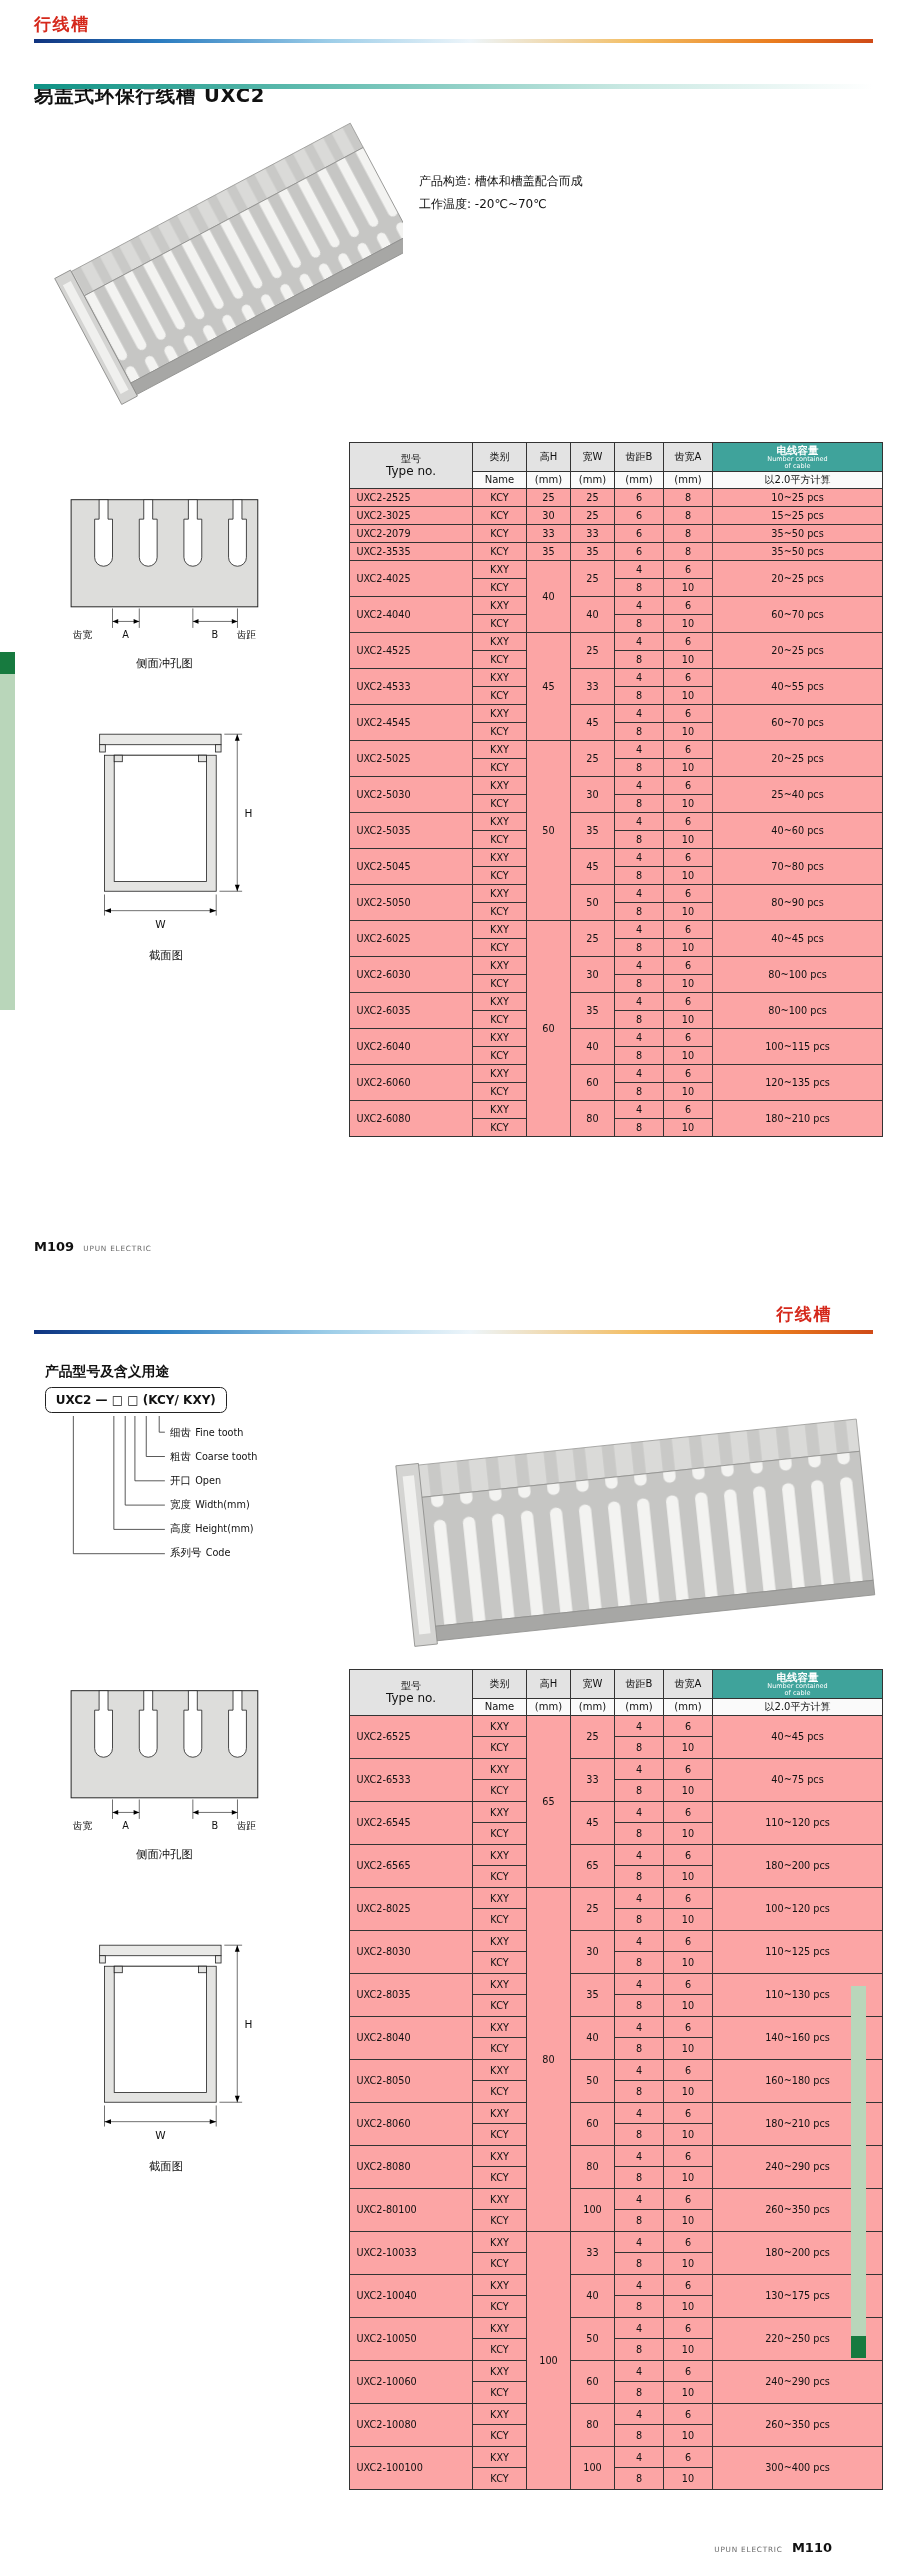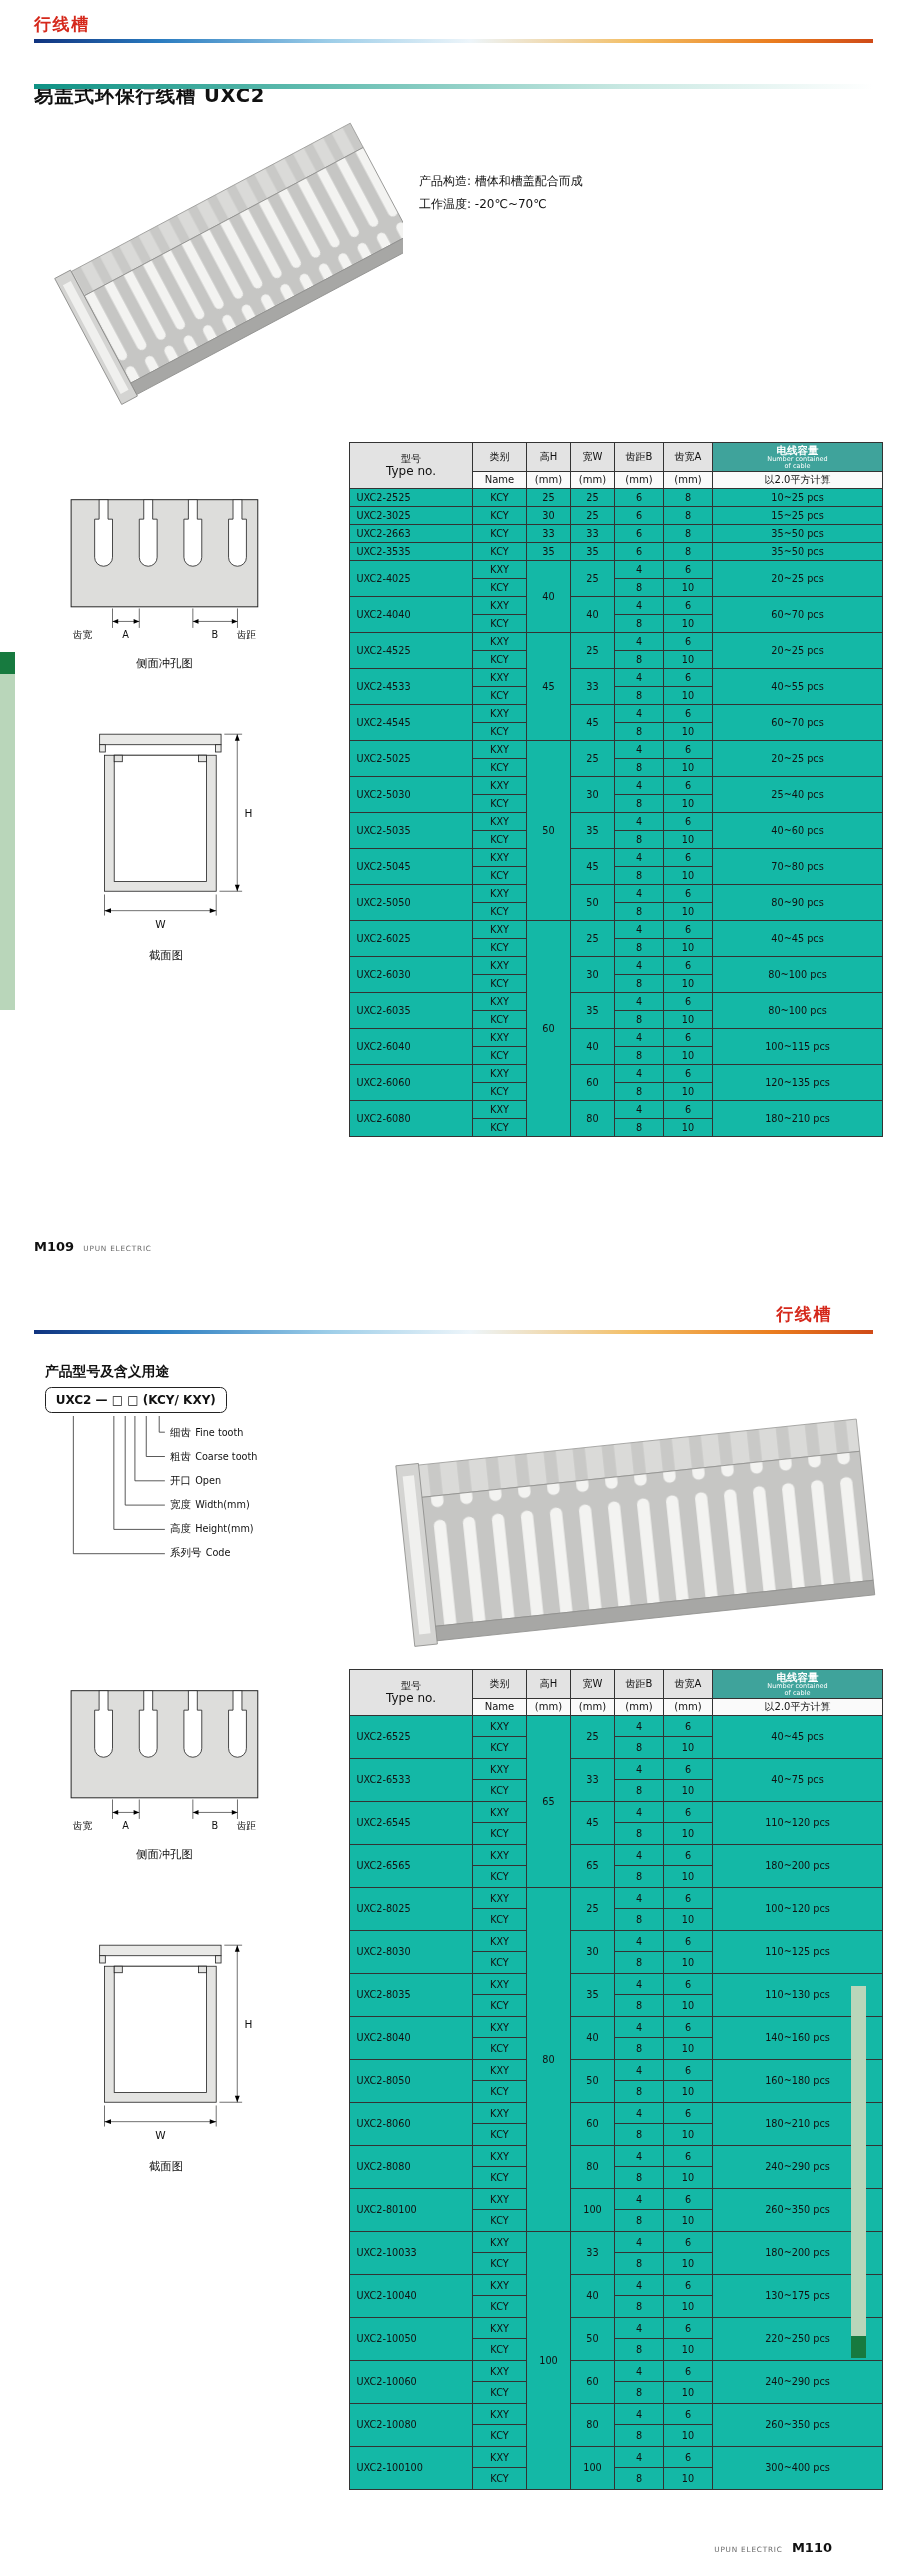--- a/index.html
+++ b/index.html
@@ -12,21 +12,21 @@
   .brand-red { color:#d5281b; font-weight:bold; font-size:17px; letter-spacing:1.6px; }
   .rule-top { height:4px; background:linear-gradient(90deg,#10337f 0%,#2a7cc0 15%,#9ccde8 35%,#edf5fa 52%,#f3bd62 72%,#ea7d1f 88%,#cf4a17 100%); }
   .rule-teal { height:4.9px; background:linear-gradient(90deg,#0f9285,#58b8ab 30%,#c8e8e2 70%,#ffffff); }
   .page-title { font-size:19.5px; font-weight:bold; letter-spacing:0.8px; }
   .section-title { font-size:13.8px; font-weight:bold; }
 
   .spec-cn { font-size:12px; line-height:23px; white-space:nowrap; }
   .spec-en { font-size:11px; line-height:17px; white-space:nowrap; }
   .spec-en.indent { padding-left:54px; }
 
-  table.spec { border-collapse:collapse; background:#14b8a6; table-layout:fixed; }
+  table.spec { border-collapse:collapse; background:#fca5a5; table-layout:fixed; }
   .spec th, .spec td { border:0.8px solid #333; text-align:center; font-weight:normal; vertical-align:middle; }
   .spec th { font-size:10px; padding:0.8px 1.6px; }
   .spec td { font-size:9.7px; padding:0 2.4px; }
   .tbl1 td { height:18px; }
   .tbl2 td { height:21.5px; }
   .td-type { text-align:left !important; padding-left:6.5px !important; }
   .th-gray { background:#e3e3e3; }
   .th-white { background:#fafafa; font-size:9.3px; }
   .th-teal { background:#3fa39b; color:#fff; }
   .th-teal .cap-cn { font-size:10.5px; font-weight:bold; line-height:12px; }
@@ -180,21 +180,21 @@
           <tr>
             <td class="td-type" rowspan="1">UXC2-3025</td>
             <td>KCY</td>
             <td rowspan="1">30</td>
             <td rowspan="1">25</td>
             <td>6</td>
             <td>8</td>
             <td rowspan="1">15~25 pcs</td>
           </tr>
           <tr>
-            <td class="td-type" rowspan="1">UXC2-2663</td>
+            <td class="td-type" rowspan="1">UXC2-2079</td>
             <td>KCY</td>
             <td rowspan="1">33</td>
             <td rowspan="1">33</td>
             <td>6</td>
             <td>8</td>
             <td rowspan="1">35~50 pcs</td>
           </tr>
           <tr>
             <td class="td-type" rowspan="1">UXC2-3535</td>
             <td>KCY</td>

